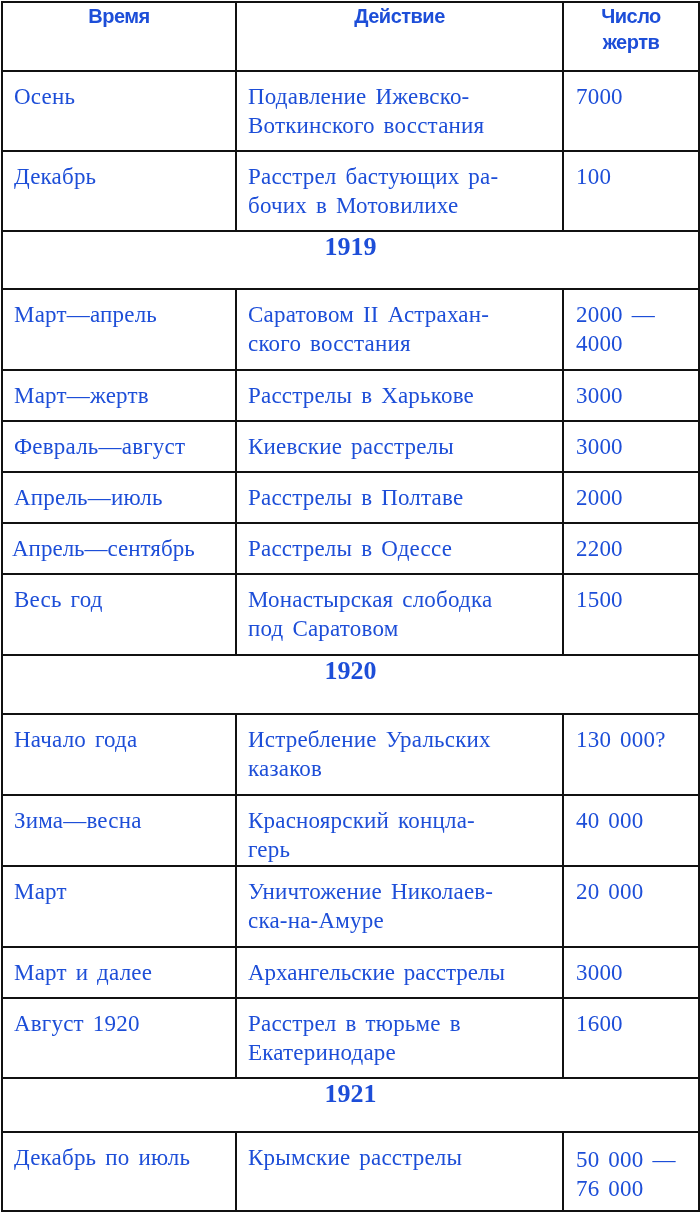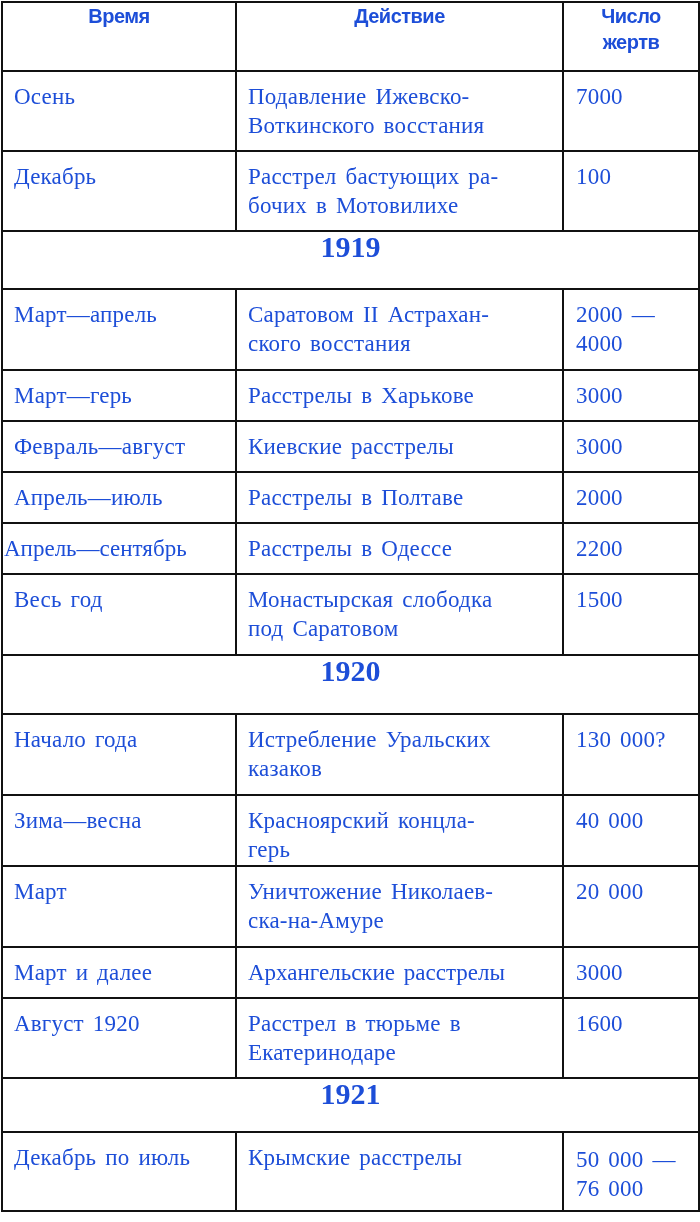--- a/index.html
+++ b/index.html
@@ -42,21 +42,21 @@
       text-align: center;
       vertical-align: middle;
       letter-spacing: -0.5px;
     }
     th.head span { display: block; }
 
     td.year {
       text-align: center;
       vertical-align: middle;
       font-weight: bold;
-      font-size: 30px;
+      font-size: 26px;
     }
 
     td .cell {
       display: block;
       padding: 10px 10px 0 11px;
       letter-spacing: 0.2px;
       word-spacing: 3px;
     }
     td.action .cell {
       padding-right: 12px;
@@ -123,21 +123,21 @@
         </td>
       <td class="action">
           <span class="cell"><span>Саратовом II Астрахан-</span><br><span>ского восстания</span></span>
         </td>
       <td class="count">
           <span class="cell"><span>2000 —</span><br><span>4000</span></span>
         </td>
     </tr>
     <tr style="height:51px">
       <td class="time">
-          <span class="cell">Март—герь</span>
+          <span class="cell">Март—жертв</span>
         </td>
       <td class="action">
           <span class="cell">Расстрелы в Харькове</span>
         </td>
       <td class="count">
           <span class="cell">3000</span>
         </td>
     </tr>
     <tr style="height:51px">
       <td class="time">
@@ -156,21 +156,21 @@
         </td>
       <td class="action">
           <span class="cell">Расстрелы в Полтаве</span>
         </td>
       <td class="count">
           <span class="cell">2000</span>
         </td>
     </tr>
     <tr style="height:51px">
       <td class="time">
-          <span class="cell" style="padding-left:1px;letter-spacing:0">Апрель—сентябрь</span>
+          <span class="cell" style="padding-left:9px;letter-spacing:0">Апрель—сентябрь</span>
         </td>
       <td class="action">
           <span class="cell">Расстрелы в Одессе</span>
         </td>
       <td class="count">
           <span class="cell">2200</span>
         </td>
     </tr>
     <tr style="height:81px">
       <td class="time">

